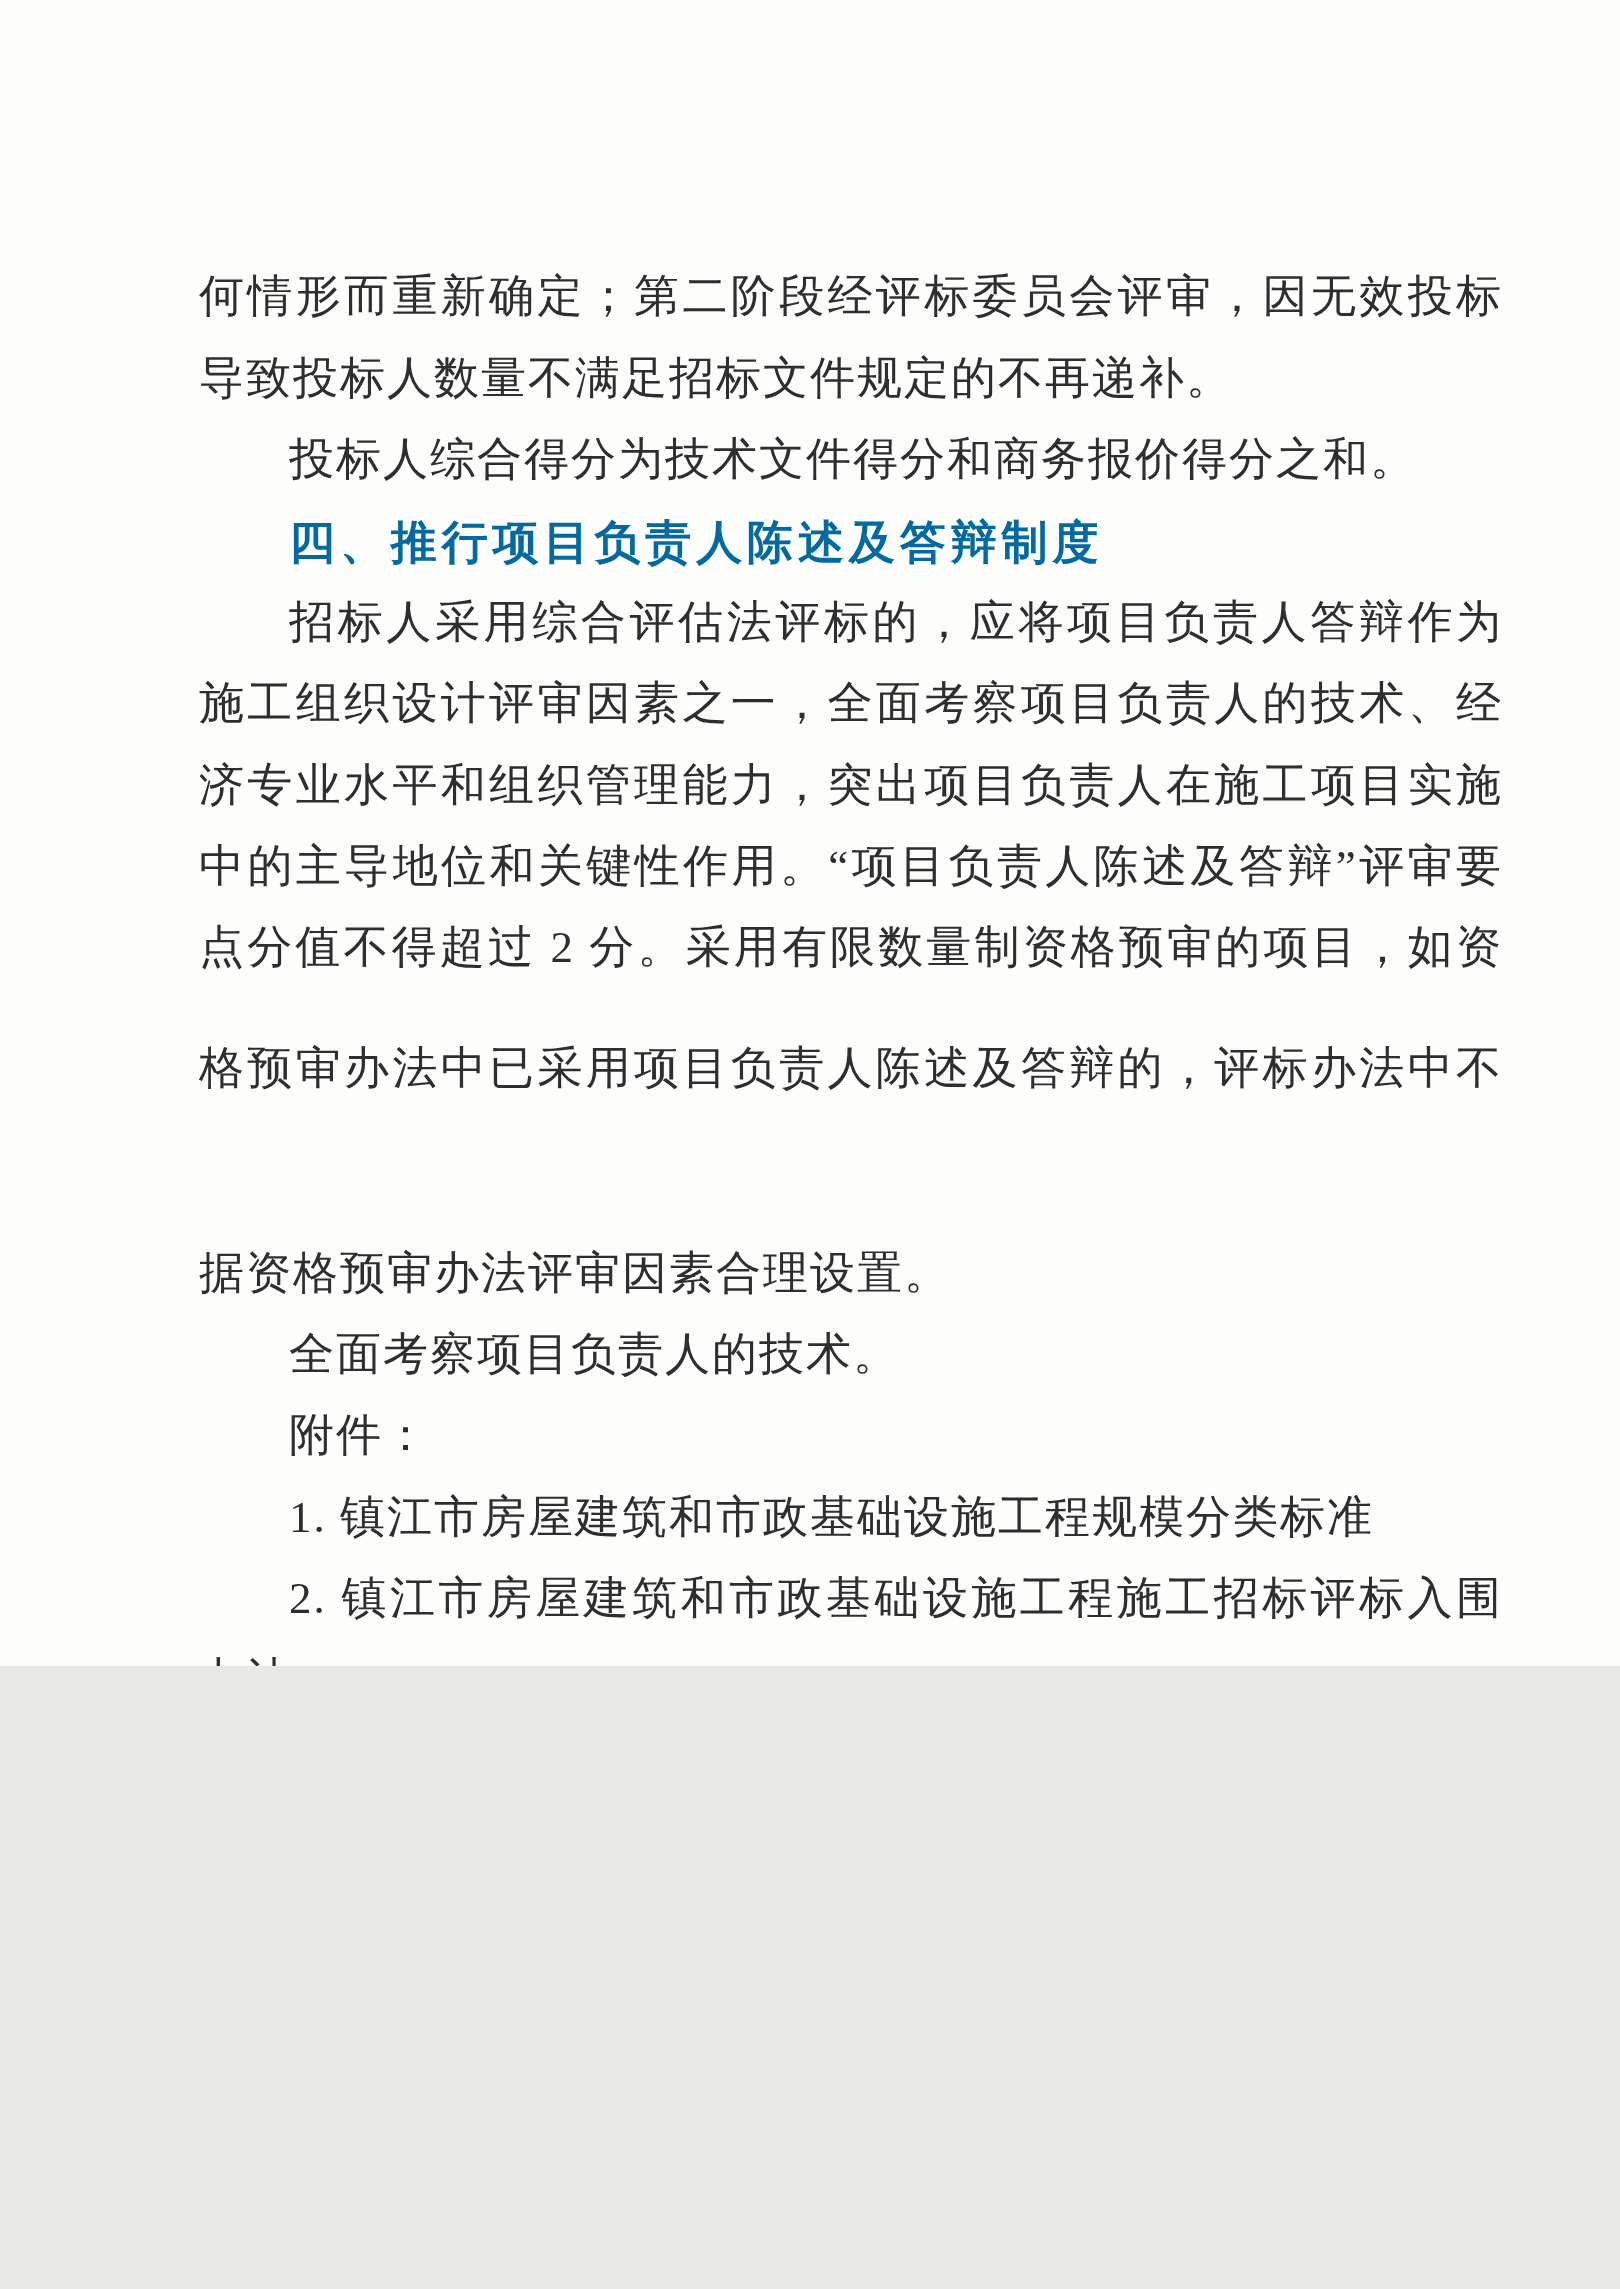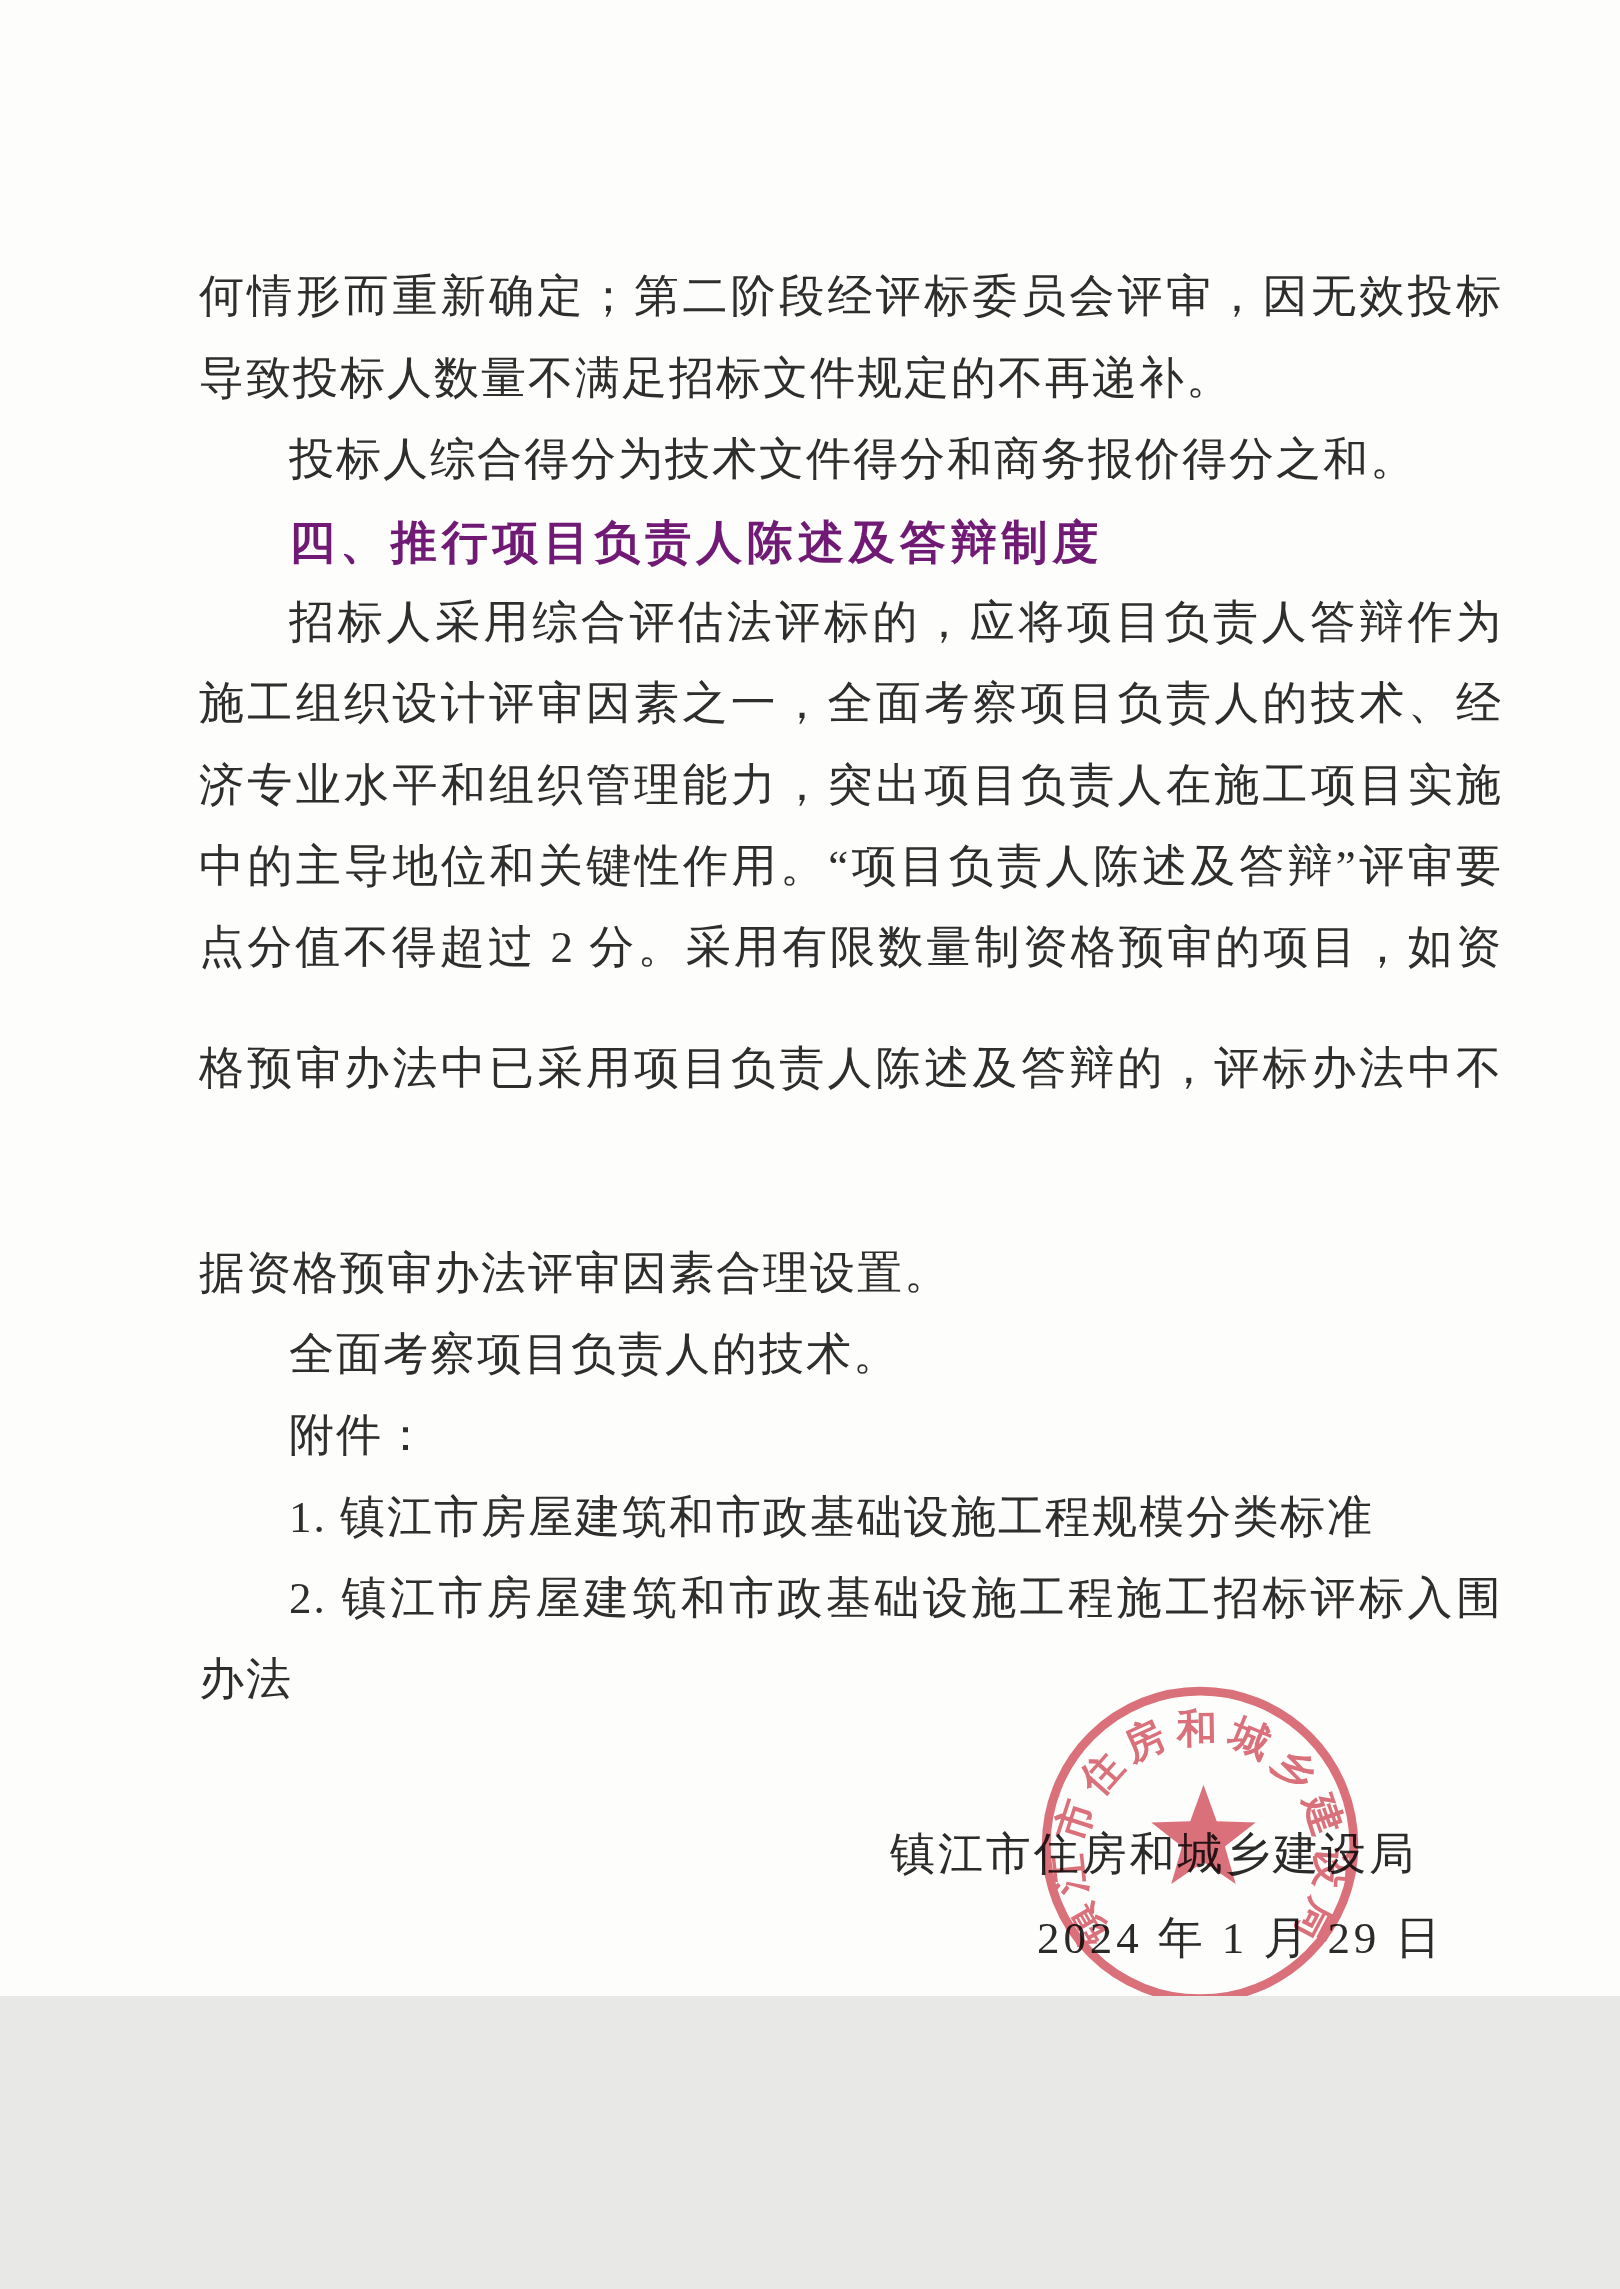--- a/index.html
+++ b/index.html
@@ -1,18 +1,18 @@
 <!DOCTYPE html>
 <html><head>
 <meta charset="utf-8">
 <style>
   html,body{margin:0;padding:0;background:#e8e8e6;}
   .page{
     position:relative;
-    width:1620px;height:1996px;
+    width:1620px;height:1666px;
     margin:0 auto;
     background:#fdfdfb;
     overflow:hidden;
     font-family:"Liberation Serif","DejaVu Serif",serif;
     color:#2e2e2e;
   }
   .line{
     position:absolute;
     left:199px;
     width:1304px;
@@ -22,21 +22,21 @@
     white-space:normal;
     color:#2e2e2e;
   }
   .j{ text-align:justify; text-align-last:justify; }
   .in{ text-indent:90px; }
   .hd{
     font-family:"Liberation Sans","DejaVu Sans",sans-serif;
     font-weight:700;
     letter-spacing:4.9px;
     font-size:46px;
-    color:#701a75;
+    color:#0369a1;
   }
   .sig{
     position:absolute;
     font-size:45px;
     letter-spacing:2.9px;
     color:#2b2b2b;
     white-space:nowrap;
   }
   .pageno{
     position:absolute;

